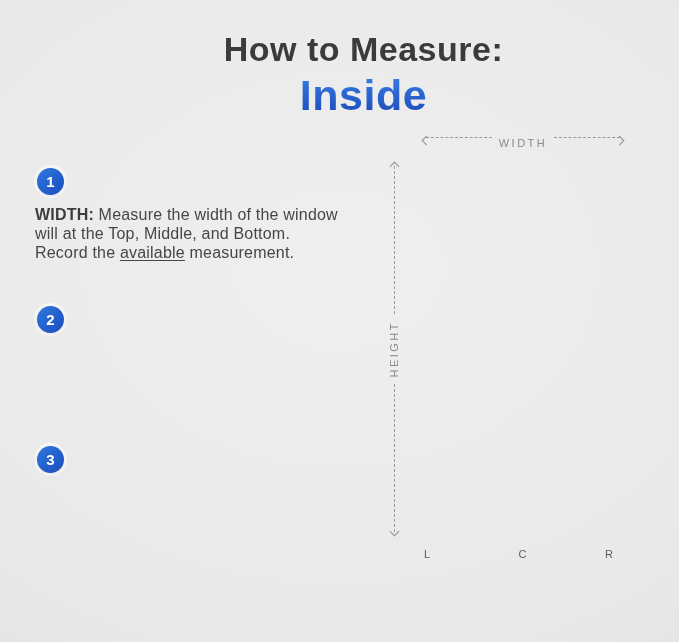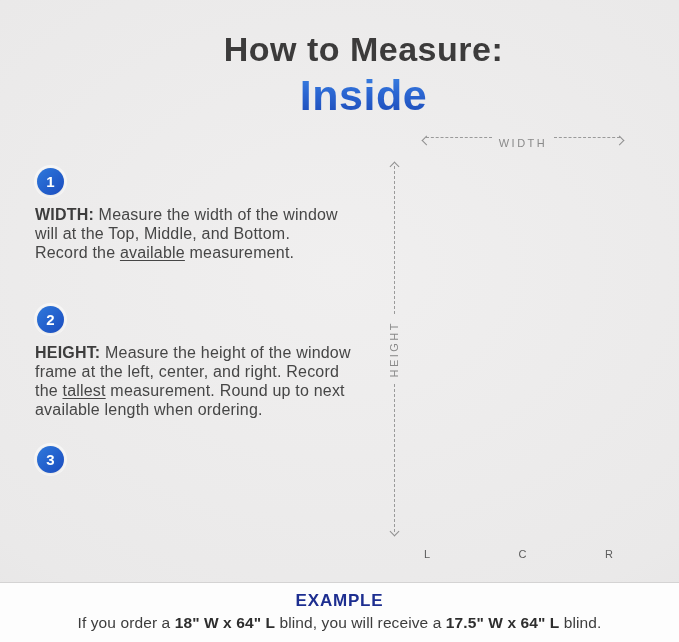--- a/index.html
+++ b/index.html
@@ -122,21 +122,20 @@
     <div class="step-circle">
       <span>1</span>
     </div>
     <p class="step-text"><span class="step-lead">WIDTH:</span><span> Measure the width of the window will at the Top, Middle, and Bottom. Record the </span><span class="step-underline">available</span><span> measurement.</span></p>
   </div>
 
   <div class="step step2">
     <div class="step-circle">
       <span>2</span>
     </div>
-    <p class="step-text"><span class="step-lead">HEIGHT:</span><span> Measure the height of the window frame at the left, center, and right. Record the </span><span class="step-underline">tallest</span><span> measurement. Round up to next available length when ordering.</span></p>
   </div>
 
   <div class="step step3">
     <div class="step-circle">
       <span>3</span>
     </div>
   </div>
 
   <div class="diagram">
 
@@ -157,18 +156,14 @@
     </div>
 
 
     <div class="lcr-row">
       <span class="lcr lcr-l">L</span>
       <span class="lcr lcr-c">C</span>
       <span class="lcr lcr-r">R</span>
     </div>
   </div>
 
-  <div class="example-bar">
-    <div class="example-heading">EXAMPLE</div>
-    <div class="example-text"><span>If you order a </span><span class="b">18" W x 64" L</span><span> blind, you will receive a </span><span class="b">17.5" W x 64" L</span><span> blind.</span></div>
-  </div>
 
 </div>
 
 </body></html>

